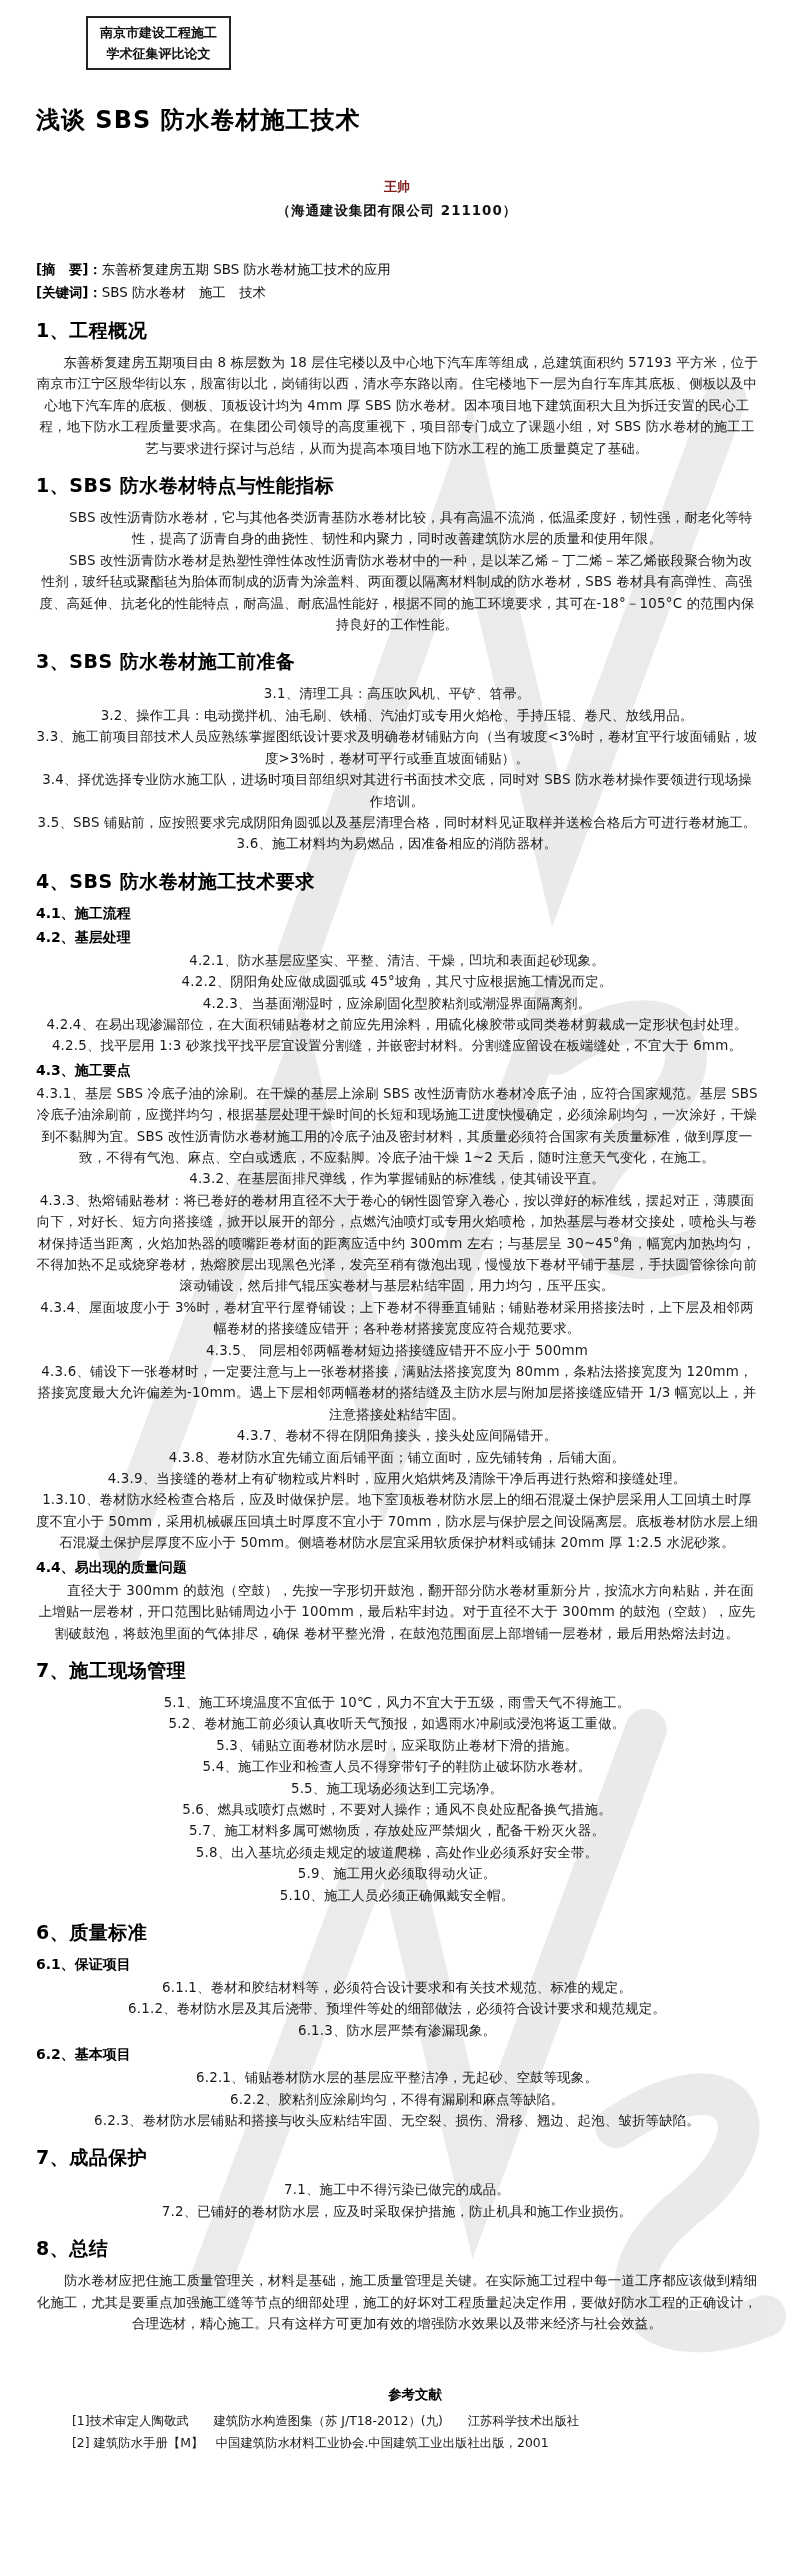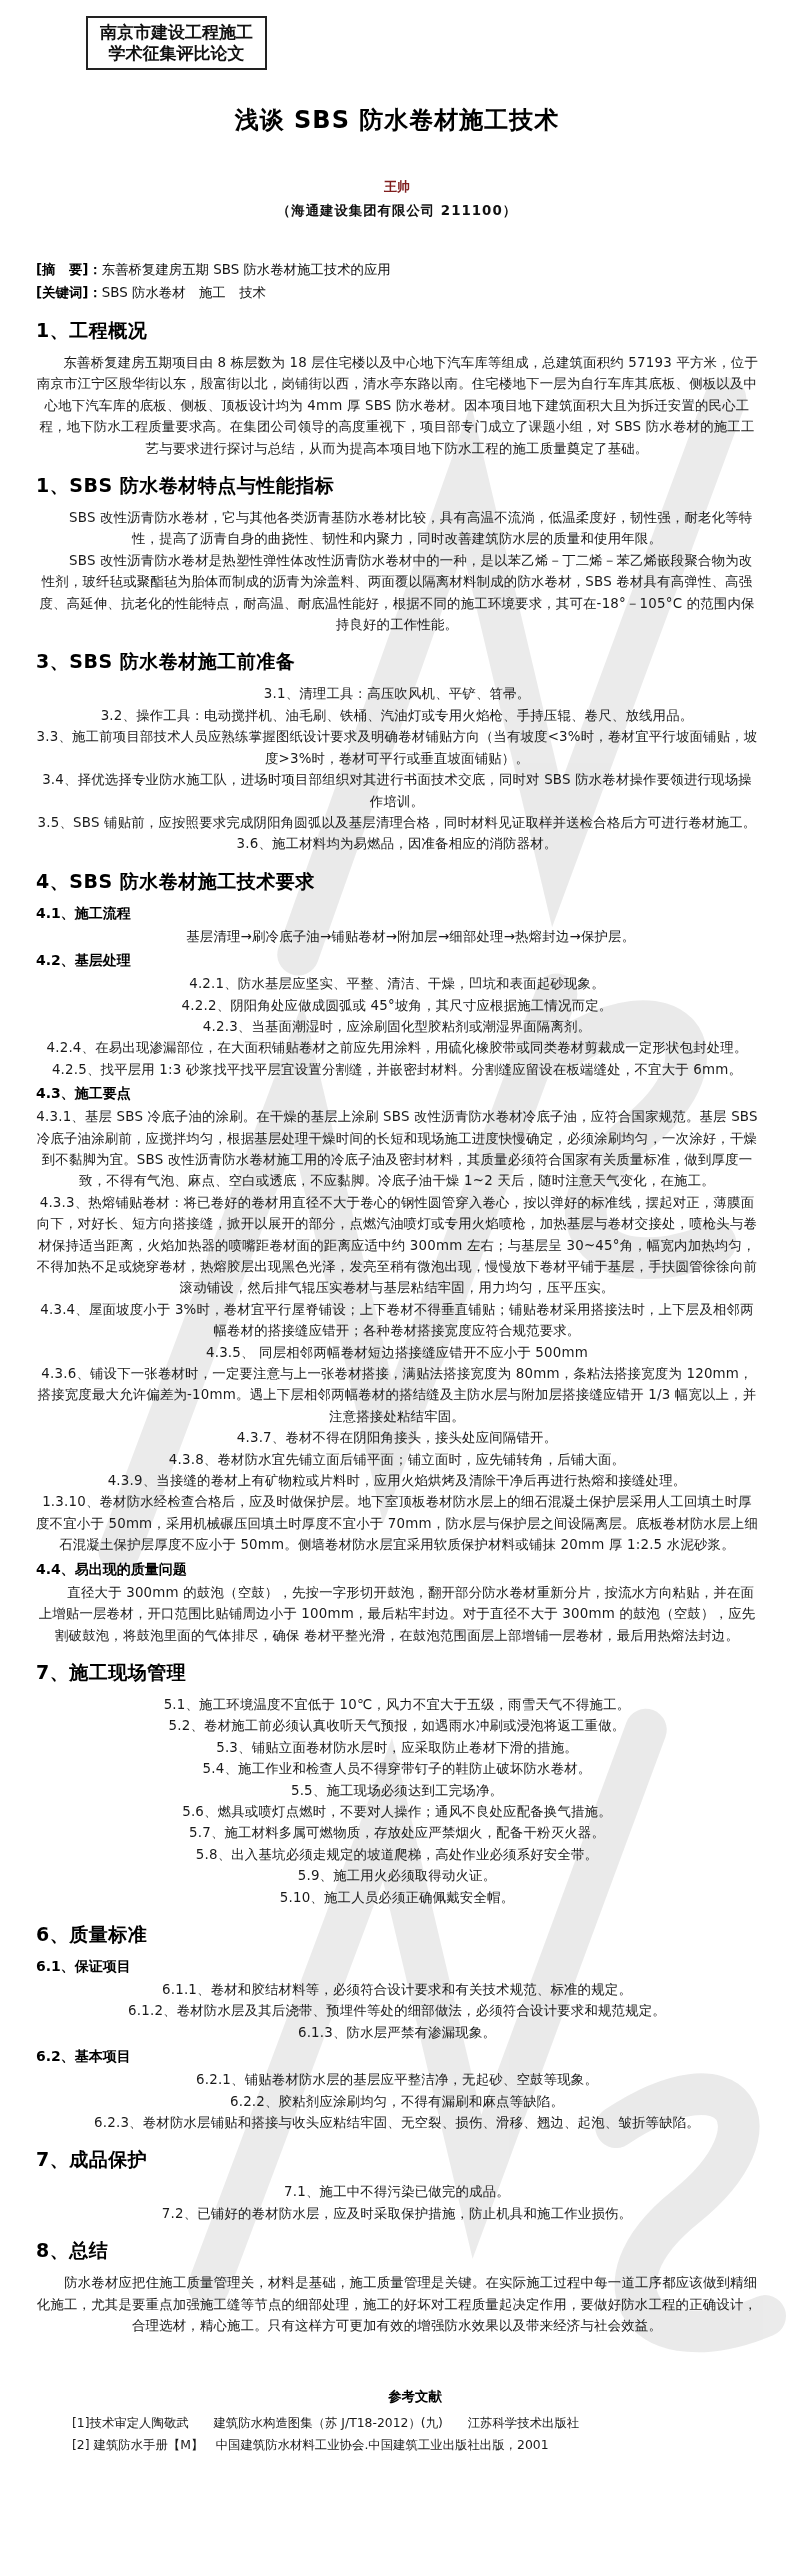--- a/index.html
+++ b/index.html
@@ -5,23 +5,23 @@
   html,body{margin:0;padding:0;background:#ffffff;}
   body{
     width:788px;min-height:2576px;position:relative;
     font-family:"DejaVu Sans","Liberation Sans",sans-serif;
     color:#1a1a1a;
   }
   .page{position:relative;padding:16px 30px 40px 36px;z-index:1;}
   .watermark-layer{position:absolute;top:0;left:0;width:788px;height:2576px;z-index:0;pointer-events:none;}
   .badge{
     display:inline-block;border:2px solid #222;padding:4px 12px;margin-left:50px;
-    font-size:17px;line-height:21px;text-align:center;font-weight:600;color:#111;
+    font-size:13px;line-height:21px;text-align:center;font-weight:600;color:#111;
   }
-  .title{text-align:center;font-size:24px;font-weight:bold;color:#000;margin-top:34px;letter-spacing:1px;}
+  .title{font-size:24px;font-weight:bold;color:#000;margin-top:34px;letter-spacing:1px;}
   .author{text-align:center;font-size:13px;font-weight:bold;color:#7f1d1d;margin-top:42px;}
   .affiliation{text-align:center;font-size:13.4px;font-weight:bold;color:#111;margin-top:6px;letter-spacing:1px;}
   .meta{margin-top:38px;font-size:13.4px;line-height:23px;color:#111;}
   .meta .lbl{font-weight:bold;color:#000;}
   .section-heading{font-size:19px;font-weight:bold;color:#000;margin:14px 0 8px 0;letter-spacing:0.5px;}
   .sub-heading{font-size:14px;font-weight:bold;color:#000;margin:3px 0 2px 0;line-height:21px;}
   .para{font-size:13.4px;line-height:21.4px;margin:0;color:#1a1a1a;letter-spacing:0.2px;text-align:center;}
   .pi{text-indent:2.05em;}
   .references{margin-top:52px;margin-left:36px;}
   .ref-heading{text-align:center;font-size:13.4px;font-weight:bold;color:#000;margin-bottom:6px;}
@@ -65,29 +65,29 @@
       <div class="para pi">SBS 改性沥青防水卷材是热塑性弹性体改性沥青防水卷材中的一种，是以苯乙烯－丁二烯－苯乙烯嵌段聚合物为改性剂，玻纤毡或聚酯毡为胎体而制成的沥青为涂盖料、两面覆以隔离材料制成的防水卷材，SBS 卷材具有高弹性、高强度、高延伸、抗老化的性能特点，耐高温、耐底温性能好，根据不同的施工环境要求，其可在-18°－105°C 的范围内保持良好的工作性能。</div>
       <div class="section-heading">3、SBS 防水卷材施工前准备</div>
       <div class="para">3.1、清理工具：高压吹风机、平铲、笤帚。</div>
       <div class="para">3.2、操作工具：电动搅拌机、油毛刷、铁桶、汽油灯或专用火焰枪、手持压辊、卷尺、放线用品。</div>
       <div class="para">3.3、施工前项目部技术人员应熟练掌握图纸设计要求及明确卷材铺贴方向（当有坡度&lt;3%时，卷材宜平行坡面铺贴，坡度&gt;3%时，卷材可平行或垂直坡面铺贴）。</div>
       <div class="para">3.4、择优选择专业防水施工队，进场时项目部组织对其进行书面技术交底，同时对 SBS 防水卷材操作要领进行现场操作培训。</div>
       <div class="para">3.5、SBS 铺贴前，应按照要求完成阴阳角圆弧以及基层清理合格，同时材料见证取样并送检合格后方可进行卷材施工。</div>
       <div class="para">3.6、施工材料均为易燃品，因准备相应的消防器材。</div>
       <div class="section-heading">4、SBS 防水卷材施工技术要求</div>
       <div class="sub-heading">4.1、施工流程</div>
-      <div class="para pi">基层清理→刷冷底子油→铺贴卷材→附加层→细部处理→热熔封边→保护层。</div>
       <div class="sub-heading">4.2、基层处理</div>
       <div class="para">4.2.1、防水基层应坚实、平整、清洁、干燥，凹坑和表面起砂现象。</div>
       <div class="para">4.2.2、阴阳角处应做成圆弧或 45°坡角，其尺寸应根据施工情况而定。</div>
       <div class="para">4.2.3、当基面潮湿时，应涂刷固化型胶粘剂或潮湿界面隔离剂。</div>
       <div class="para">4.2.4、在易出现渗漏部位，在大面积铺贴卷材之前应先用涂料，用硫化橡胶带或同类卷材剪裁成一定形状包封处理。</div>
       <div class="para">4.2.5、找平层用 1:3 砂浆找平找平层宜设置分割缝，并嵌密封材料。分割缝应留设在板端缝处，不宜大于 6mm。</div>
       <div class="sub-heading">4.3、施工要点</div>
       <div class="para">4.3.1、基层 SBS 冷底子油的涂刷。在干燥的基层上涂刷 SBS 改性沥青防水卷材冷底子油，应符合国家规范。基层 SBS 冷底子油涂刷前，应搅拌均匀，根据基层处理干燥时间的长短和现场施工进度快慢确定，必须涂刷均匀，一次涂好，干燥到不黏脚为宜。SBS 改性沥青防水卷材施工用的冷底子油及密封材料，其质量必须符合国家有关质量标准，做到厚度一致，不得有气泡、麻点、空白或透底，不应黏脚。冷底子油干燥 1~2 天后，随时注意天气变化，在施工。</div>
+      <div class="para">4.3.2、在基层面排尺弹线，作为掌握铺贴的标准线，使其铺设平直。</div>
       <div class="para">4.3.3、热熔铺贴卷材：将已卷好的卷材用直径不大于卷心的钢性圆管穿入卷心，按以弹好的标准线，摆起对正，薄膜面向下，对好长、短方向搭接缝，掀开以展开的部分，点燃汽油喷灯或专用火焰喷枪，加热基层与卷材交接处，喷枪头与卷材保持适当距离，火焰加热器的喷嘴距卷材面的距离应适中约 300mm 左右；与基层呈 30~45°角，幅宽内加热均匀，不得加热不足或烧穿卷材，热熔胶层出现黑色光泽，发亮至稍有微泡出现，慢慢放下卷材平铺于基层，手扶圆管徐徐向前滚动铺设，然后排气辊压实卷材与基层粘结牢固，用力均匀，压平压实。</div>
       <div class="para">4.3.4、屋面坡度小于 3%时，卷材宜平行屋脊铺设；上下卷材不得垂直铺贴；铺贴卷材采用搭接法时，上下层及相邻两幅卷材的搭接缝应错开；各种卷材搭接宽度应符合规范要求。</div>
       <div class="para">4.3.5、 同层相邻两幅卷材短边搭接缝应错开不应小于 500mm</div>
       <div class="para">4.3.6、铺设下一张卷材时，一定要注意与上一张卷材搭接，满贴法搭接宽度为 80mm，条粘法搭接宽度为 120mm，搭接宽度最大允许偏差为-10mm。遇上下层相邻两幅卷材的搭结缝及主防水层与附加层搭接缝应错开 1/3 幅宽以上，并注意搭接处粘结牢固。</div>
       <div class="para">4.3.7、卷材不得在阴阳角接头，接头处应间隔错开。</div>
       <div class="para">4.3.8、卷材防水宜先铺立面后铺平面；铺立面时，应先铺转角，后铺大面。</div>
       <div class="para">4.3.9、当接缝的卷材上有矿物粒或片料时，应用火焰烘烤及清除干净后再进行热熔和接缝处理。</div>
       <div class="para">1.3.10、卷材防水经检查合格后，应及时做保护层。地下室顶板卷材防水层上的细石混凝土保护层采用人工回填土时厚度不宜小于 50mm，采用机械碾压回填土时厚度不宜小于 70mm，防水层与保护层之间设隔离层。底板卷材防水层上细石混凝土保护层厚度不应小于 50mm。侧墙卷材防水层宜采用软质保护材料或铺抹 20mm 厚 1:2.5 水泥砂浆。</div>
       <div class="sub-heading">4.4、易出现的质量问题</div>
       <div class="para pi">直径大于 300mm 的鼓泡（空鼓），先按一字形切开鼓泡，翻开部分防水卷材重新分片，按流水方向粘贴，并在面上增贴一层卷材，开口范围比贴铺周边小于 100mm，最后粘牢封边。对于直径不大于 300mm 的鼓泡（空鼓），应先割破鼓泡，将鼓泡里面的气体排尽，确保 卷材平整光滑，在鼓泡范围面层上部增铺一层卷材，最后用热熔法封边。</div>

